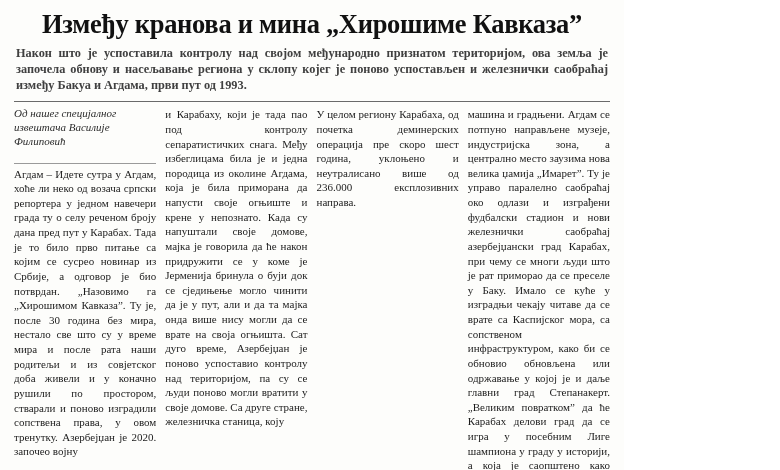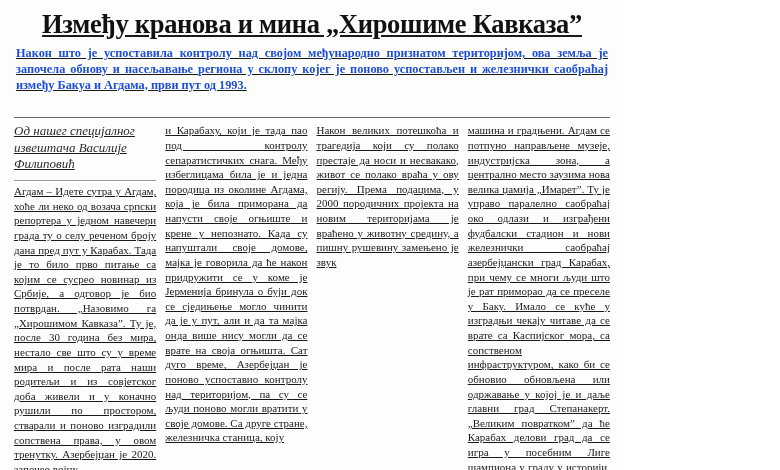--- a/index.html
+++ b/index.html
@@ -14,63 +14,62 @@
     color: #1a1a1a;
     overflow: hidden;
   }
   .page {
     position: relative;
     width: 624px;
     height: 470px;
     box-sizing: border-box;
     padding: 8px 14px 0 14px;
     background: #fdfdfb;
-    text-decoration: underline;
   }
   .headline {
     font-family: "Liberation Serif", serif;
     font-weight: bold;
     font-size: 26.5px;
     line-height: 1.1;
     text-align: center;
     letter-spacing: -0.3px;
     margin: 2px 0 7px 0;
     color: #111;
   }
   .subhead {
     font-family: "Liberation Serif", serif;
     font-weight: bold;
     font-size: 12.3px;
     line-height: 1.28;
     text-align: justify;
-    margin: 0 2px 24px 2px;
-    color: #1d4ed8;
+    margin: 0 2px 8px 2px;
+    color: #404040;
   }
   .rule {
     border: 0;
     border-top: 1px solid #6a6a6a;
     margin: 0 0 5px 0;
   }
   .columns {
     display: flex;
     gap: 9px;
     align-items: flex-start;
   }
   .col {
     width: 25%;
     box-sizing: border-box;
   }
   .byline {
-    font-size: 13px;
+    font-size: 11px;
     line-height: 1.25;
     font-style: italic;
     color: #2b2b2b;
     margin-bottom: 3px;
     border-bottom: 1px solid #9a9a9a;
-    padding-bottom: 8px;
+    padding-bottom: 14px;
   }
   .para {
     font-size: 11px;
     line-height: 1.33;
     text-align: justify;
     margin: 0 0 3px 0;
     color: #1c1c1c;
     hyphens: auto;
   }
   .photo-block {
@@ -202,21 +201,21 @@
       <div class="byline">Од нашег специјалног извештача
 Василије Филиповић</div>
       <p class="para">Агдам – Идете сутра у Агдам, хоће ли неко од возача српски репортера у једном навечери града ту о селу реченом броју дана пред пут у Карабах. Тада је то било прво питање са којим се сусрео новинар из Србије, а одговор је био потврдан. „Назовимо га „Хирошимом Кавказа”. Ту је, после 30 година без мира, нестало све што су у време мира и после рата наши родитељи и из совјетског доба живели и у коначно рушили по простором, стварали и поново изградили сопствена права, у овом тренутку. Азербејџан је 2020. започео војну</p>
     </div>
 
     <div class="col">
       <p class="para">и Карабаху, који је тада пао под контролу сепаратистичких снага. Међу избеглицама била је и једна породица из околине Агдама, која је била приморана да напусти своје огњиште и крене у непознато. Када су напуштали своје домове, мајка је говорила да ће након придружити се у коме је Јерменија бринула о буји док се сједињење могло чинити да је у пут, али и да та мајка онда више нису могли да се врате на своја огњишта. Сат дуго време, Азербејџан је поново успоставио контролу над територијом, па су се људи поново могли вратити у своје домове. Са друге стране, железничка станица, коју</p>
     </div>
 
     <div class="col">
-      <p class="para">Након великих потешкоћа и трагедија који су полако престаје да носи и несвакако, живот се полако враћа у ову регију. Према подацима, у 2000 породичних пројекта на новим територијама је враћено у животну средину, а пишну рушевину замењено је звук</p>
+      <p class="para">У целом региону Карабаха, од почетка деминерских операција пре скоро шест година, уклоњено и неутралисано више од 236.000 експлозивних направа.</p>
     </div>
 
     <div class="col">
       <p class="para">машина и градњени. Агдам се потпуно направљене музеје, индустријска зона, а централно место заузима нова велика џамија „Имарет”. Ту је управо паралелно саобраћај око одлази и изграђени фудбалски стадион и нови железнички саобраћај азербејџански град Карабах, при чему се многи људи што је рат приморао да се преселе у Баку. Имало се куће у изградњи чекају читаве да се врате са Каспијског мора, са сопственом инфраструктуром, како би се обновио обновљена или одржавање у којој је и даље главни град Степанакерт. „Великим повратком” да ће Карабах делови град да се игра у посебним Лиге шампиона у граду у историји, а која је саопштено како свима су још готова у изградњи. Тешко је додати.</p>
     </div>
   </div>
 
   <div class="bottom-rows">
 
     <div class="col-wide-photo">

